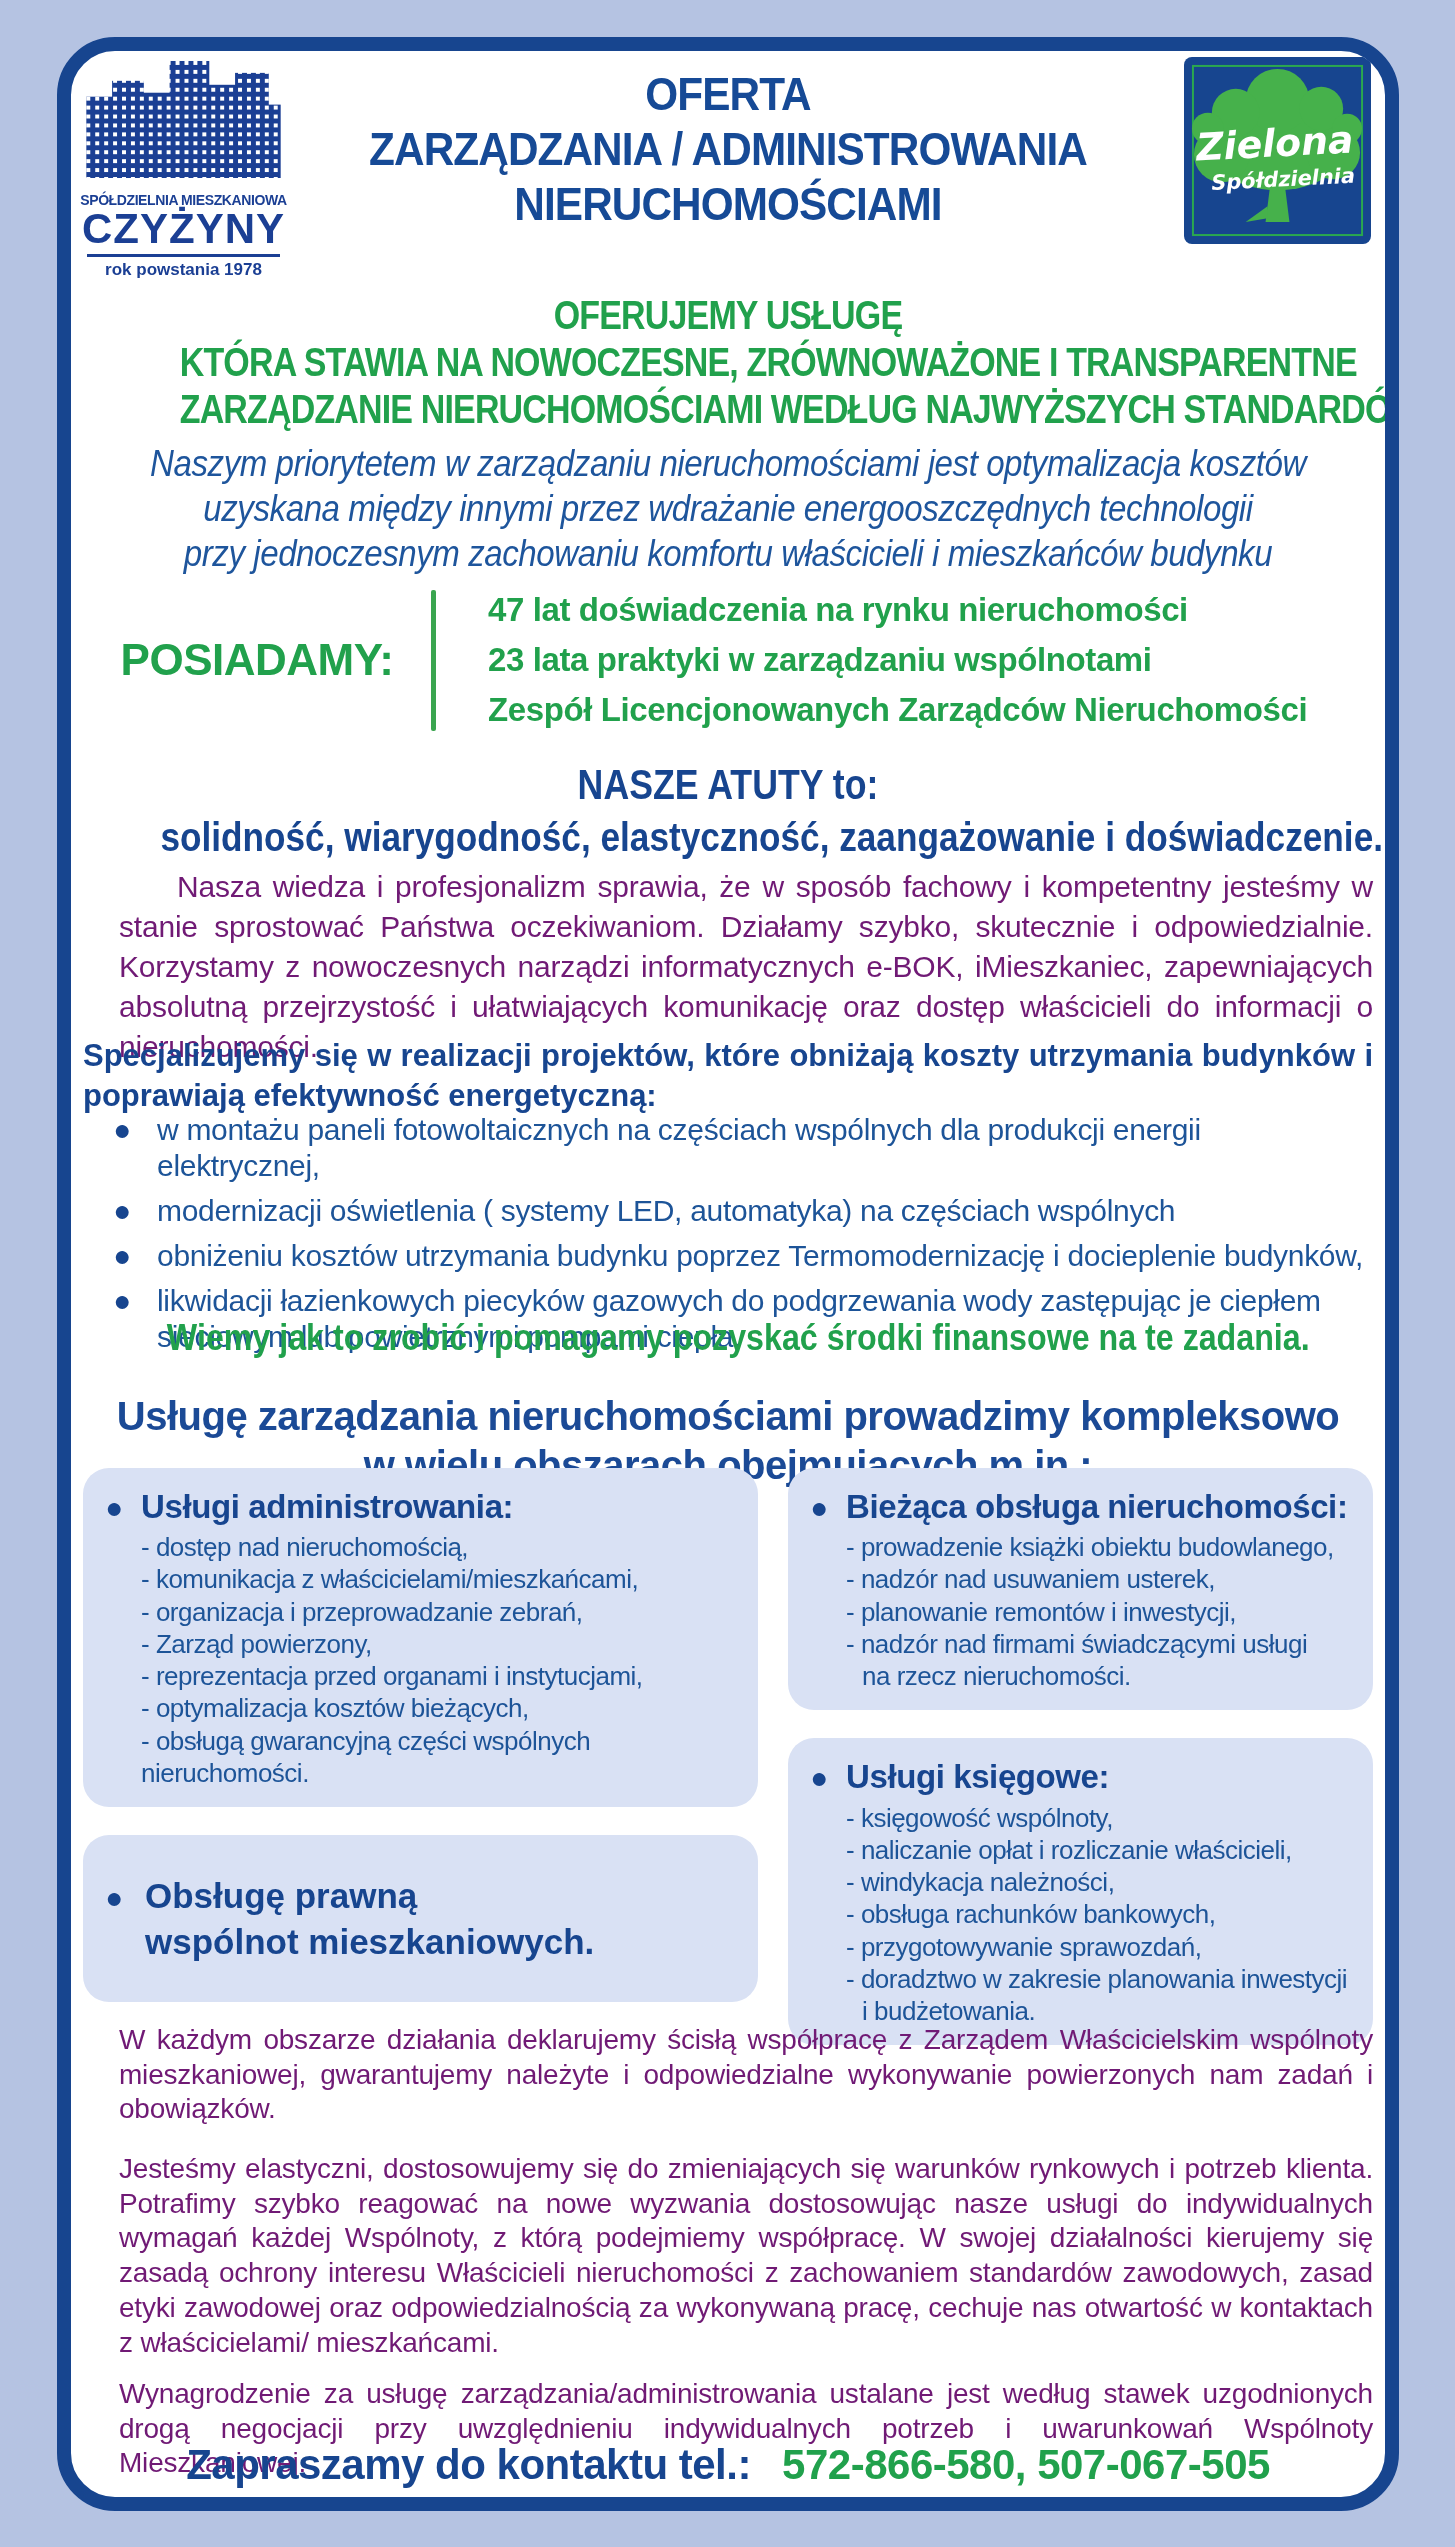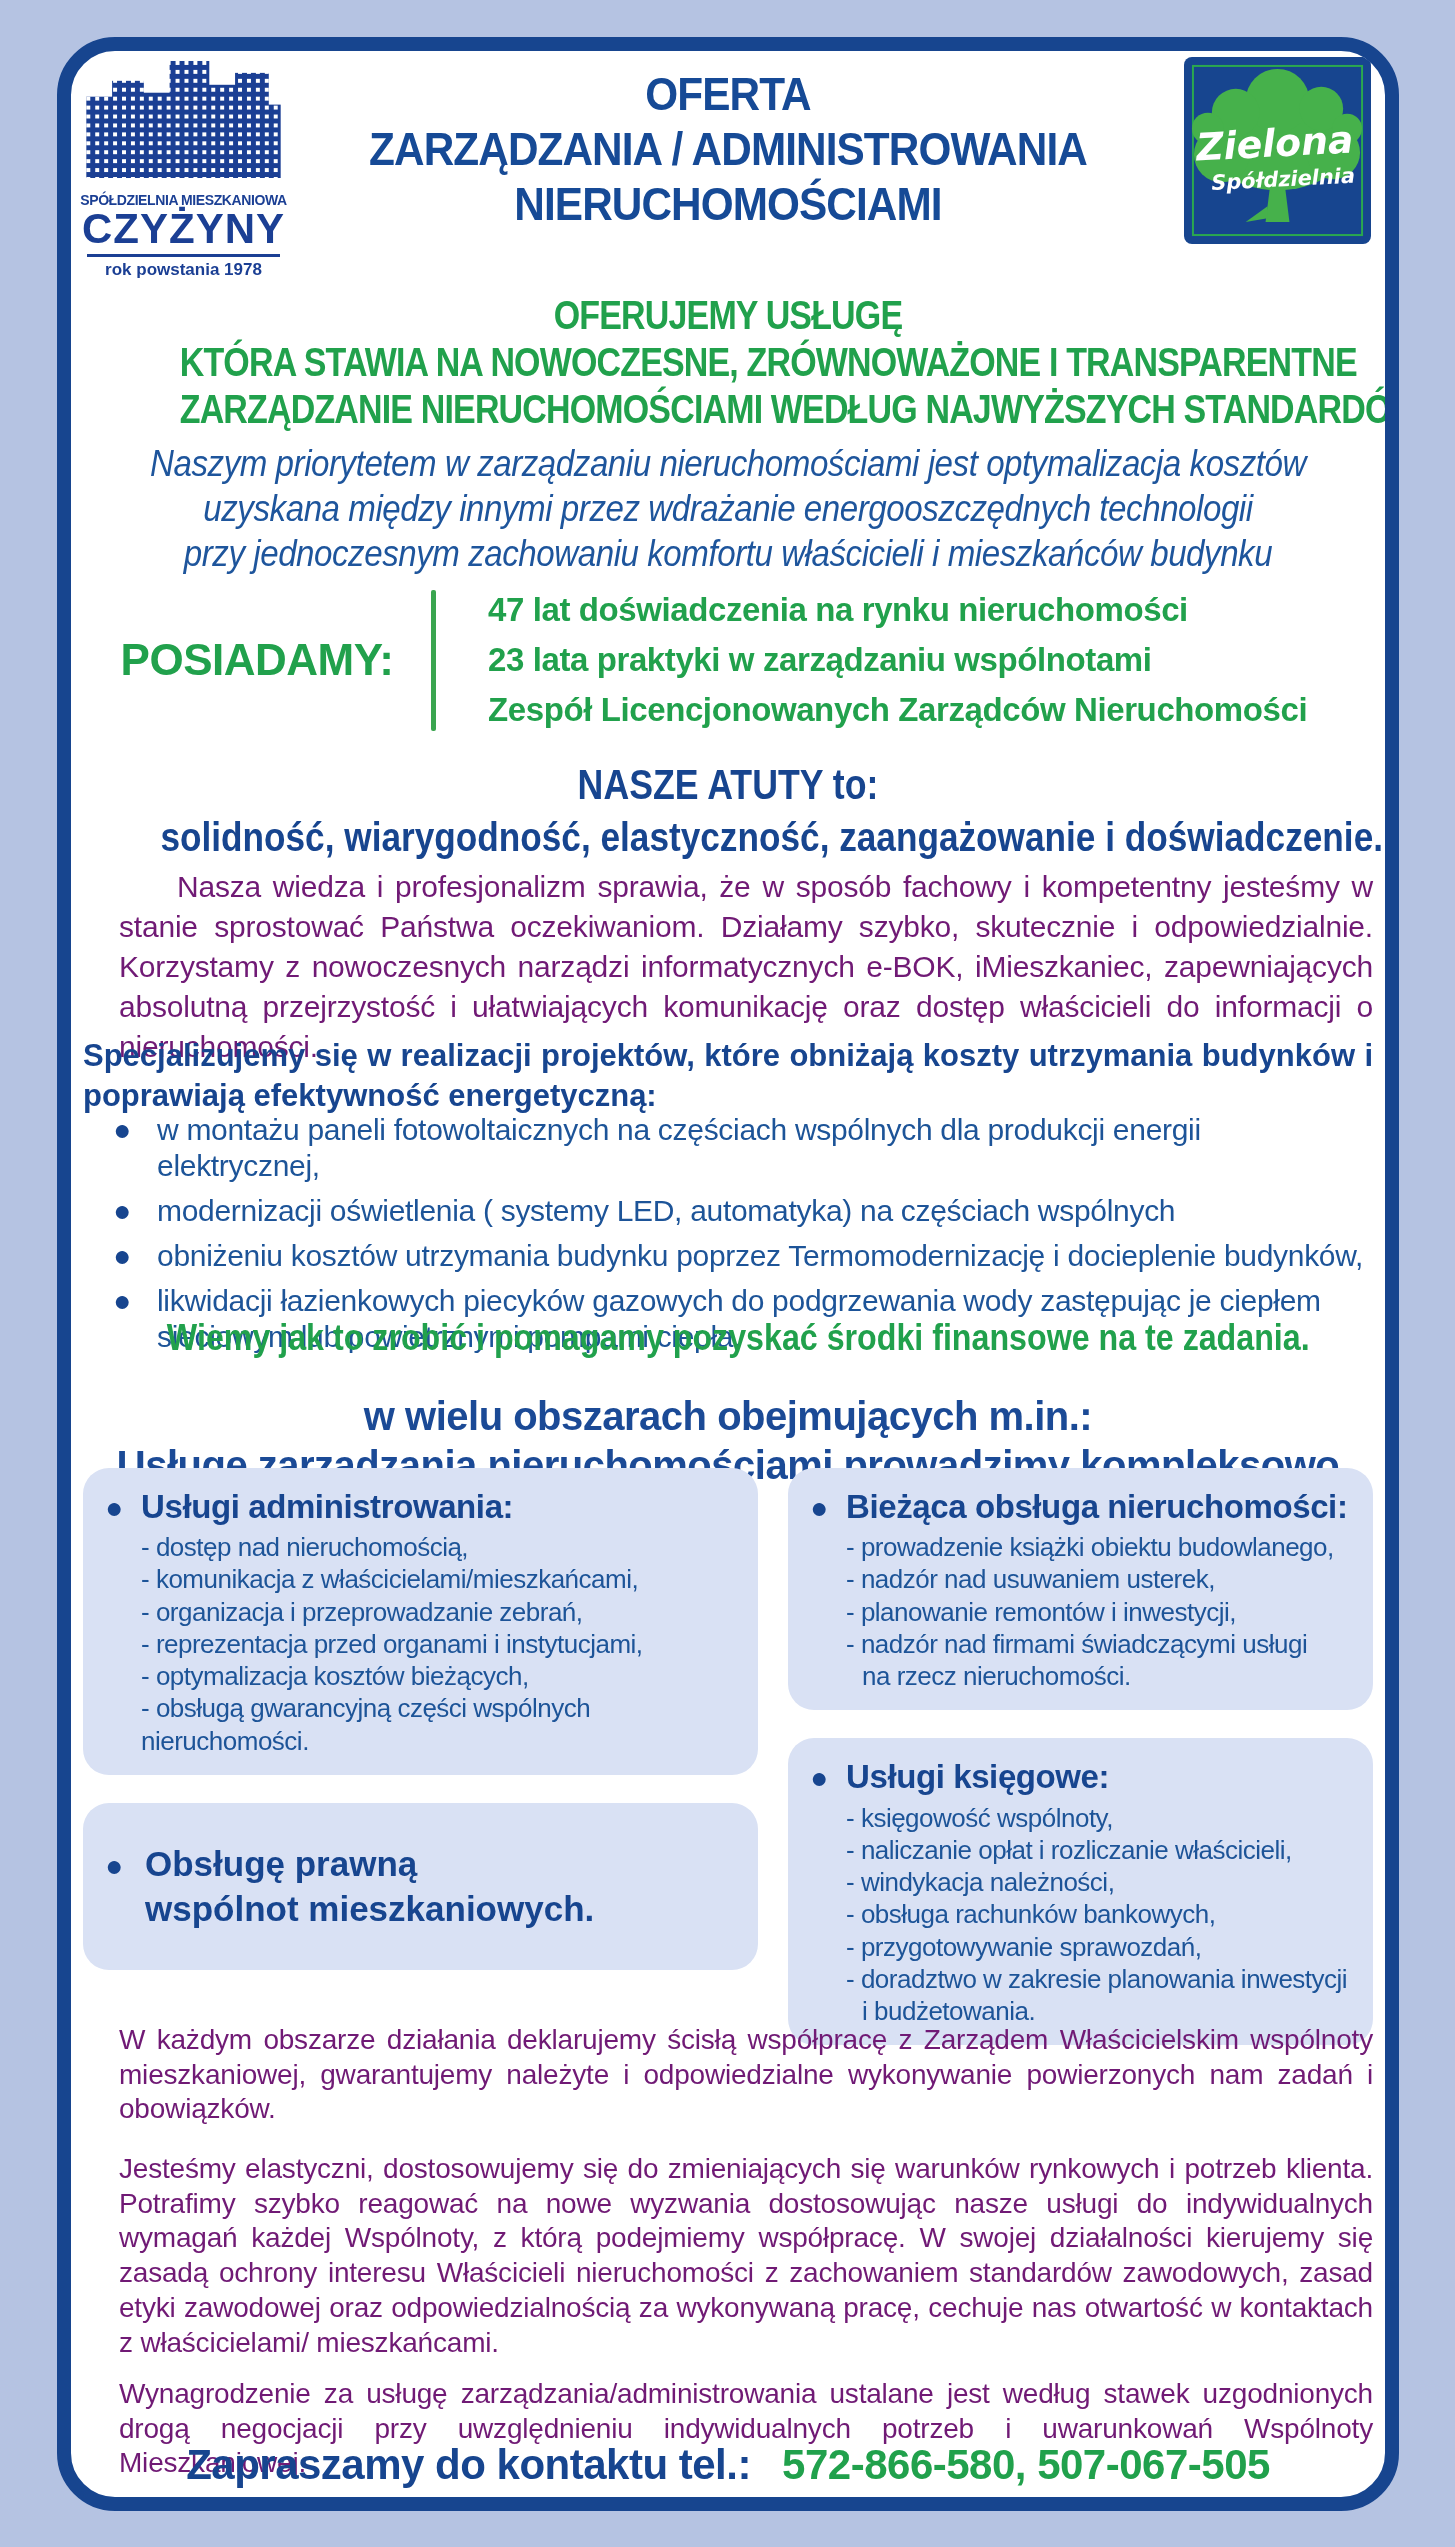--- a/index.html
+++ b/index.html
@@ -176,34 +176,35 @@
         <span class="dot">●</span>
         <span>likwidacji łazienkowych piecyków gazowych do podgrzewania wody zastępując je ciepłem sieciowym lub powietrznymi pompami ciepła.</span>
       </div>
   </div>
 
   <div class="sec green-statement center">
     <span class="scale">Wiemy jak to zrobić i pomagamy pozyskać środki finansowe na te zadania.</span>
   </div>
 
   <div class="sec services-head center">
+    <div>Usługę zarządzania nieruchomościami prowadzimy kompleksowo</div>
     <div>w wielu obszarach obejmujących m.in.:</div>
-    <div>Usługę zarządzania nieruchomościami prowadzimy kompleksowo</div>
   </div>
 
   <div class="sec boxes">
     <div class="col-left">
       <div class="box">
         <div class="box-title">
           <span class="bdot">●</span>
           <span>Usługi administrowania:</span>
         </div>
         <div class="box-item">- dostęp nad nieruchomością,</div>
         <div class="box-item">- komunikacja z właścicielami/mieszkańcami,</div>
         <div class="box-item">- organizacja i przeprowadzanie zebrań,</div>
+        <div class="box-item">- Zarząd powierzony,</div>
         <div class="box-item">- reprezentacja przed organami i instytucjami,</div>
         <div class="box-item">- optymalizacja kosztów bieżących,</div>
         <div class="box-item">- obsługą gwarancyjną części wspólnych nieruchomości.</div>
       </div>
       <div class="box legal-box">
         <div class="legal-title">
           <span class="bdot">●</span>
           <span>
             <span>Obsługę prawną</span><br>
             <span>wspólnot mieszkaniowych.</span>

